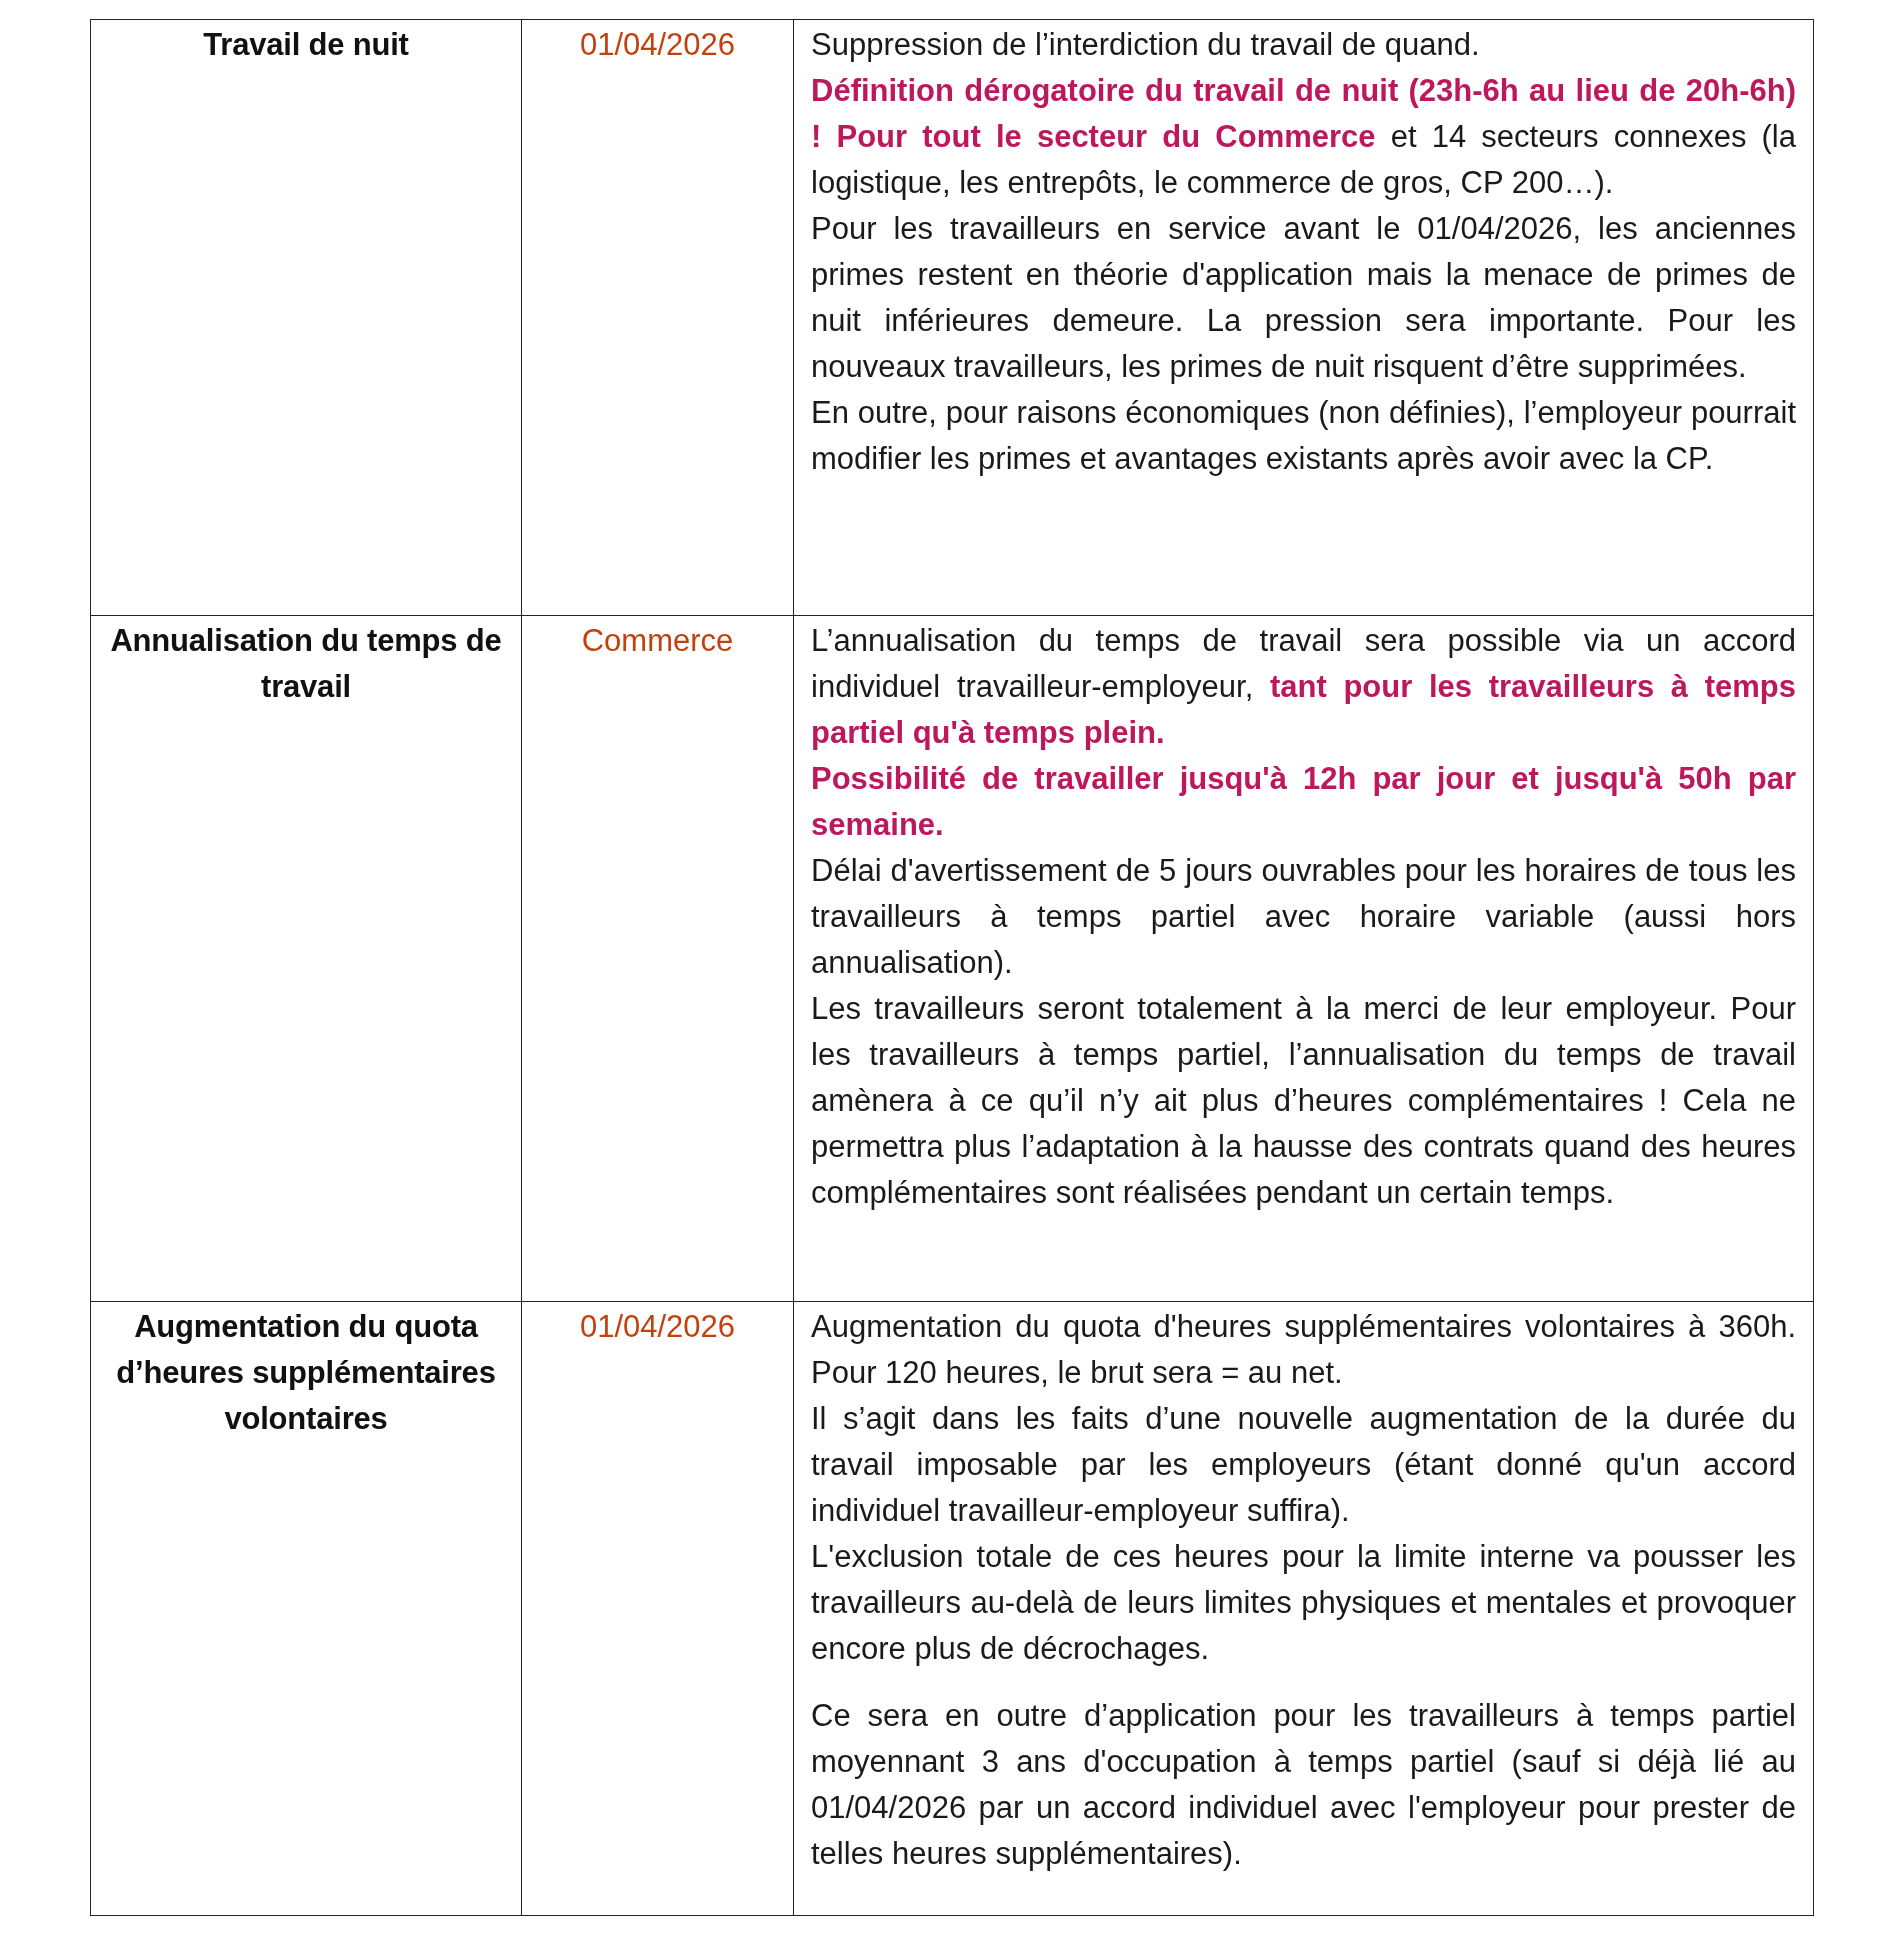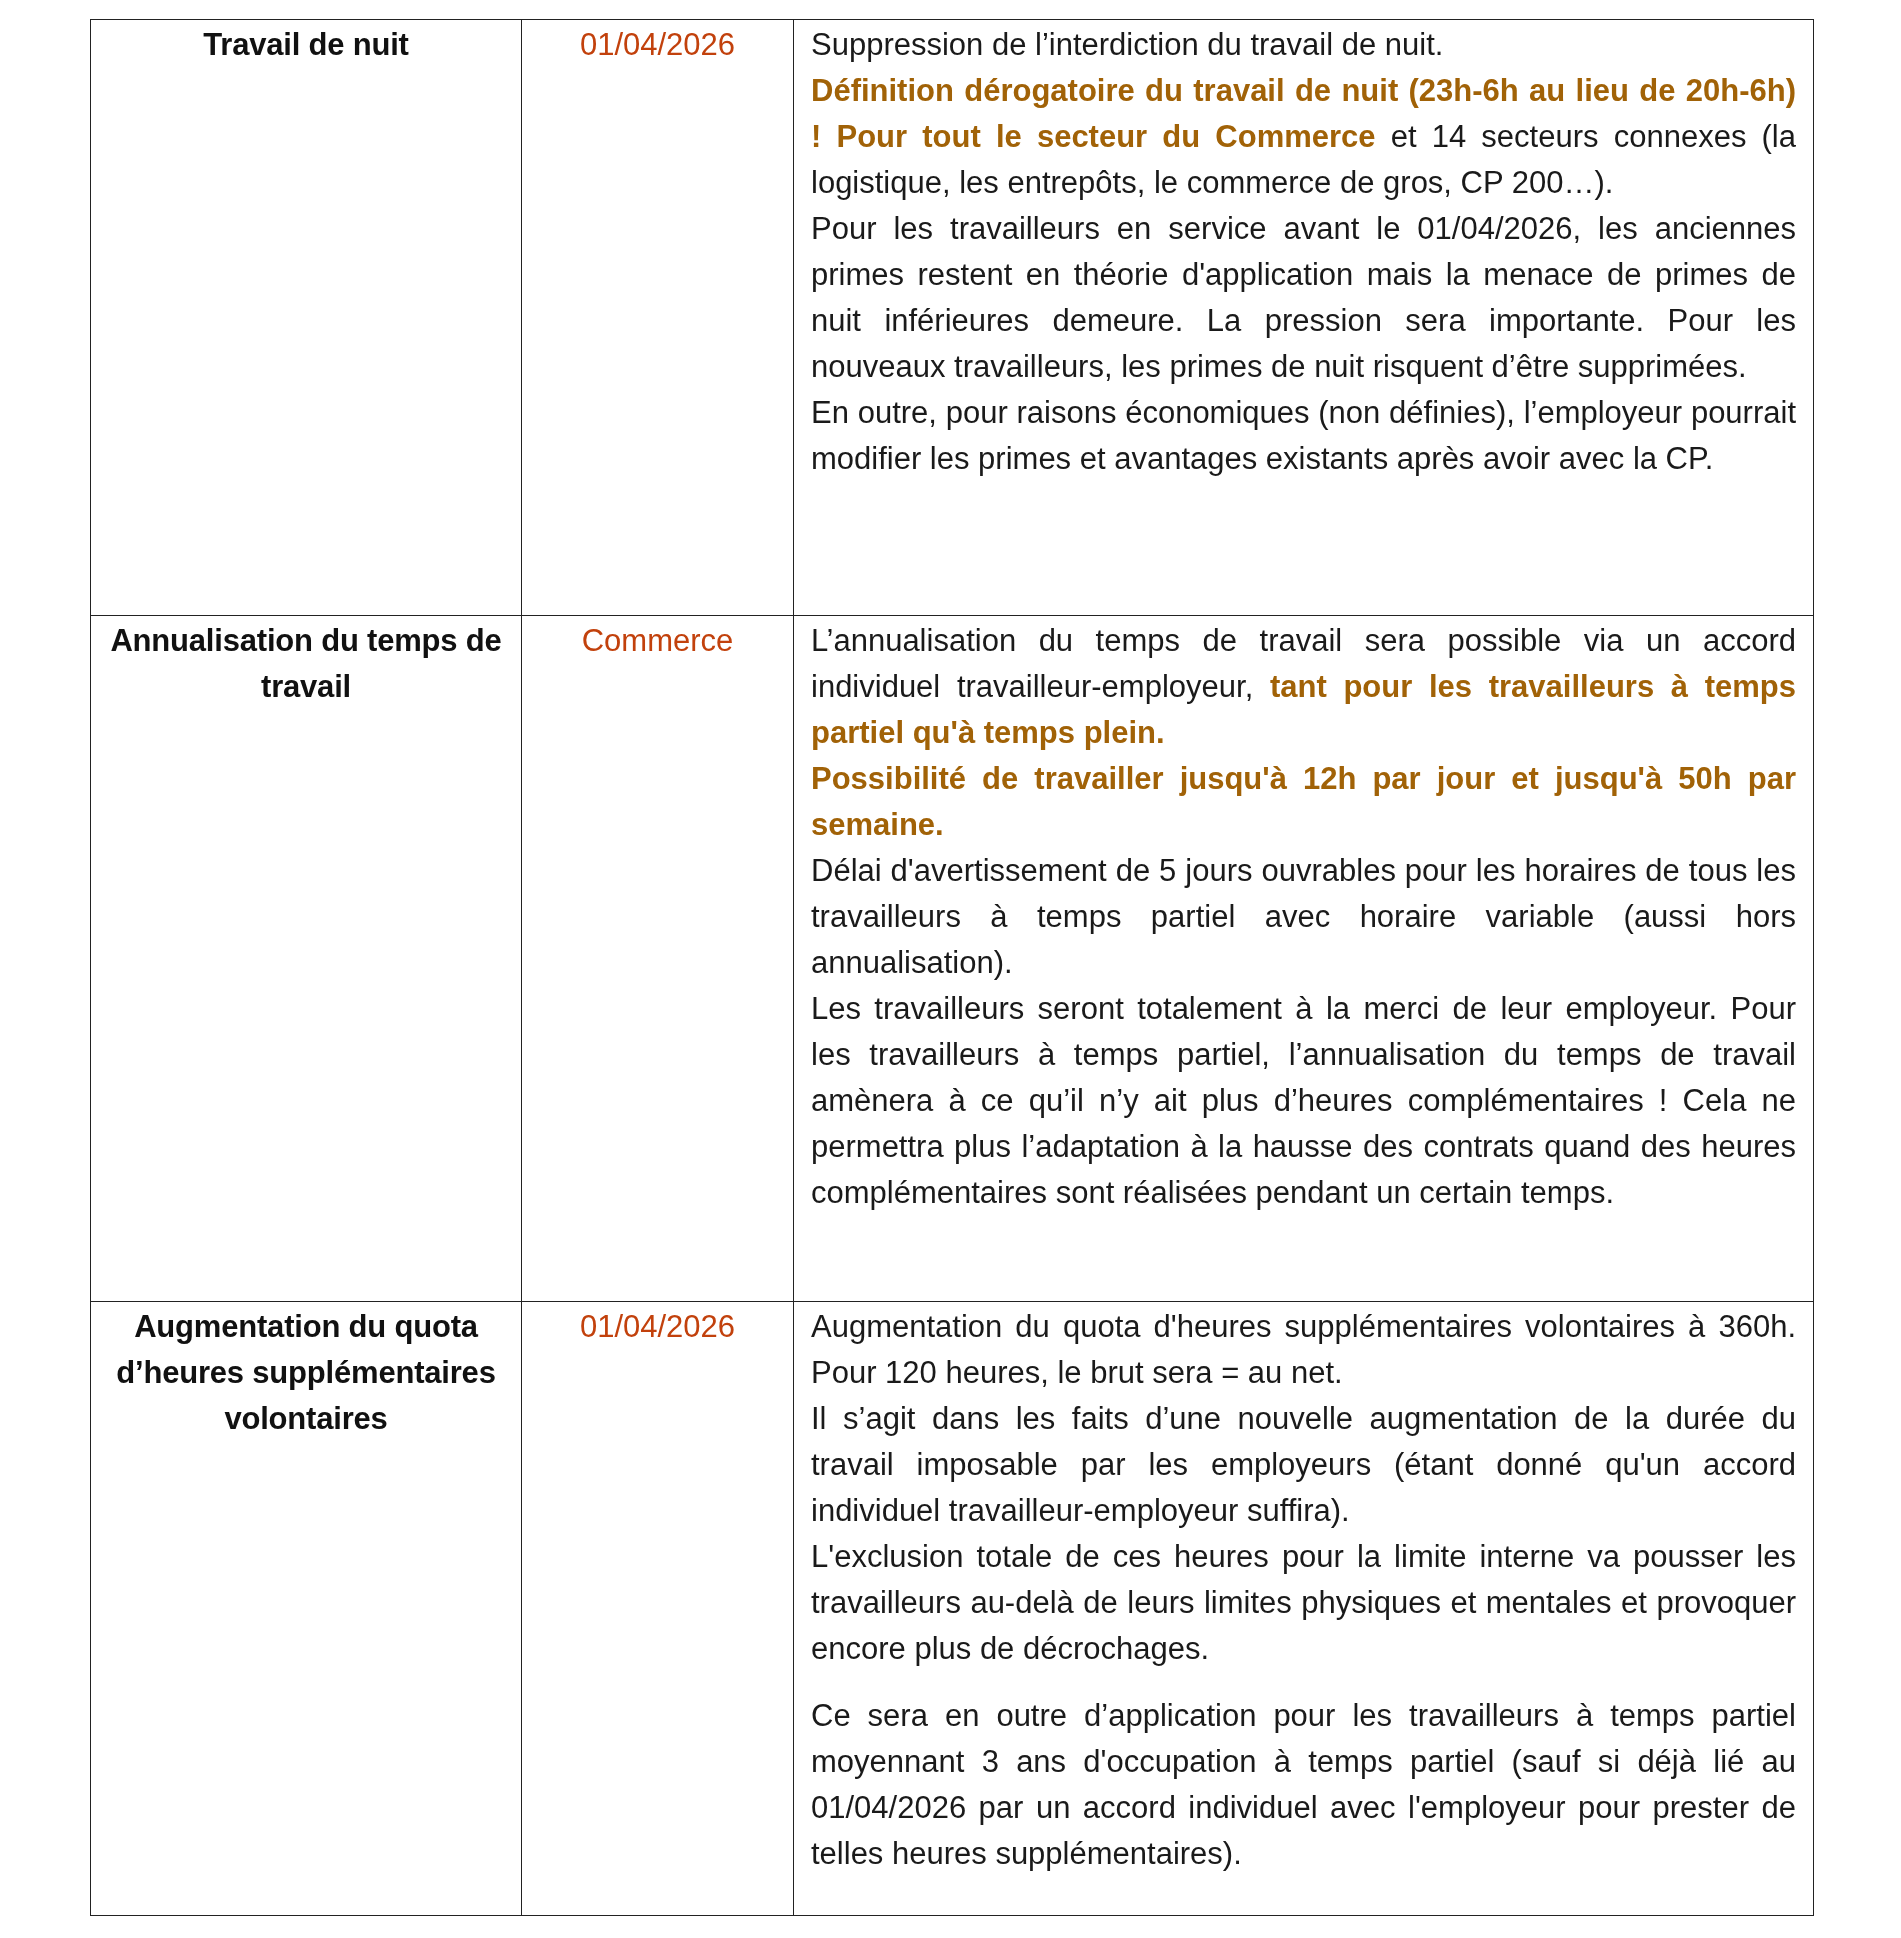--- a/index.html
+++ b/index.html
@@ -60,21 +60,21 @@
       margin: 0;
     }
     .desc p.spaced {
       margin-top: 21.5px;
     }
     .desc p:last-child {
       text-align-last: left;
     }
     .desc .b {
       font-weight: bold;
-      color: #a16207;
+      color: #be185d;
     }
   </style>
 </head>
 <body>
 
 <table class="doc-table">
   <colgroup>
     <col class="c1">
     <col class="c2">
     <col class="c3">
@@ -82,21 +82,21 @@
   <tbody>
     <tr class="r1">
       <td>
         <div class="cell-inner topic">Travail de nuit</div>
       </td>
       <td>
         <div class="cell-inner date">01/04/2026</div>
       </td>
       <td>
         <div class="cell-inner desc">
-            <p><span>Suppression de l’interdiction du travail de nuit.</span></p>
+            <p><span>Suppression de l’interdiction du travail de quand.</span></p>
             <p><span class="b">Définition dérogatoire du travail de nuit (23h-6h au lieu de 20h-6h) ! Pour tout le secteur du Commerce</span><span> et 14 secteurs connexes (la logistique, les entrepôts, le commerce de gros, CP 200…).</span></p>
             <p><span>Pour les travailleurs en service avant le 01/04/2026, les anciennes primes restent en théorie d'application mais la menace de primes de nuit inférieures demeure. La pression sera importante. Pour les nouveaux travailleurs, les primes de nuit risquent d’être supprimées.</span></p>
             <p><span>En outre, pour raisons économiques (non définies), l’employeur pourrait modifier les primes et avantages existants après avoir avec la CP.</span></p>
           </div>
       </td>
     </tr>
     <tr class="r2">
       <td>
         <div class="cell-inner topic">Annualisation du temps de travail</div>
       </td>

